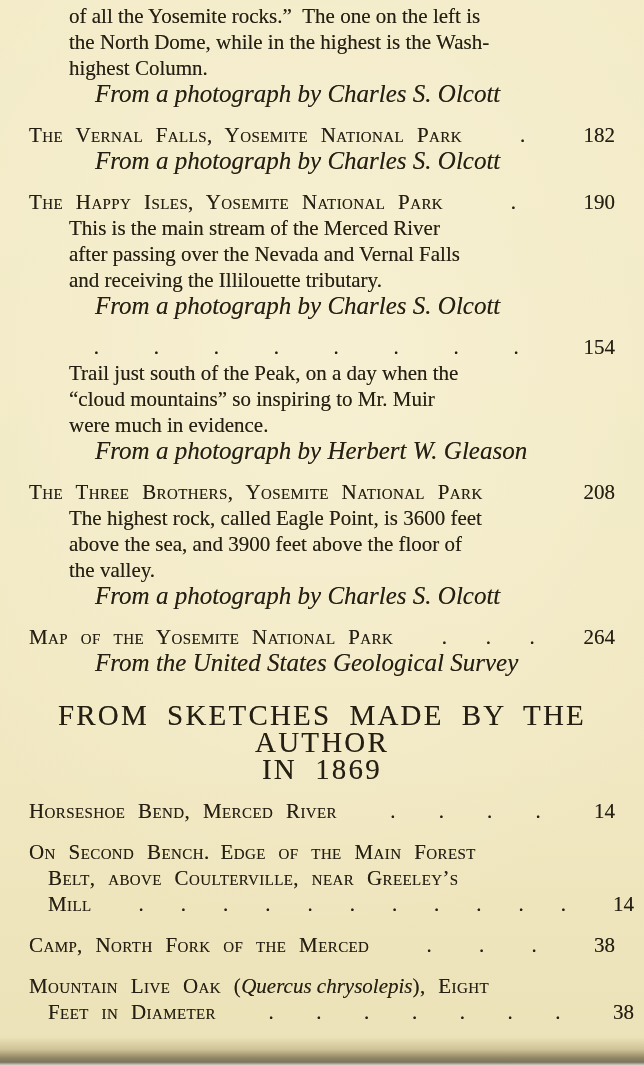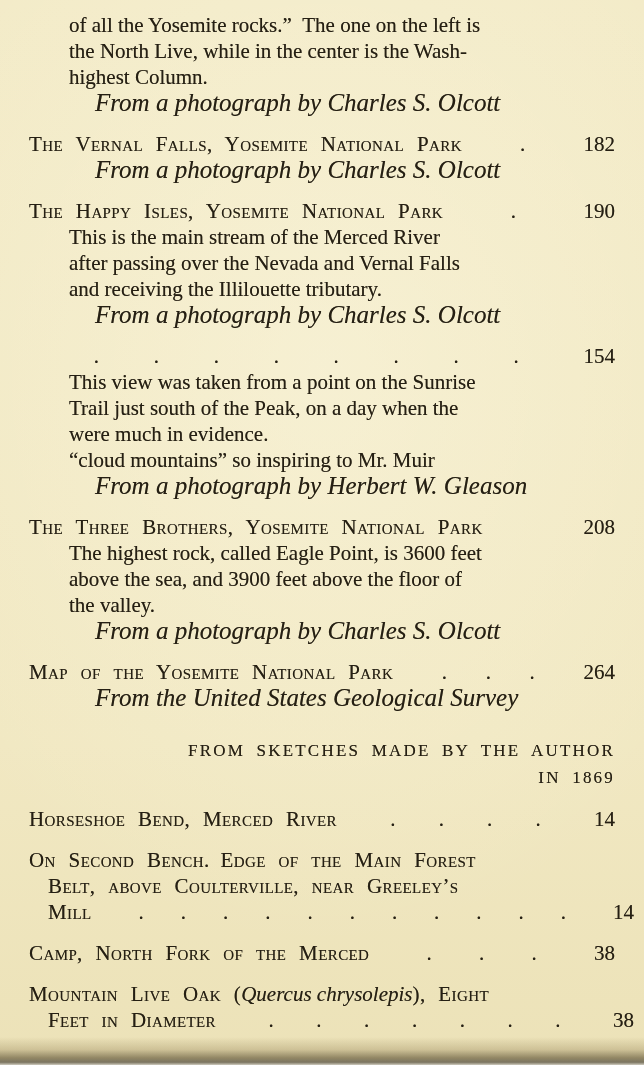--- a/index.html
+++ b/index.html
@@ -12,21 +12,21 @@
     background-color: #f1e8c3;
     background-image:
       radial-gradient(ellipse 120% 90% at 50% 35%, rgba(255,252,235,0.35), rgba(0,0,0,0) 60%),
       linear-gradient(to bottom, #f3ebc8 0%, #f1e8c2 70%, #ece2b8 100%);
     color: #251f13;
     font-family: "Liberation Serif", serif;
     font-size: 21px;
     line-height: 26px;
   }
   .book-page {
-    padding: 12px 29px 0 29px;
+    padding: 3px 29px 0 29px;
     text-shadow: 0 0 0.5px rgba(37,31,19,0.55);
   }
   .title {
     font-variant: small-caps;
     letter-spacing: 0.4px;
     word-spacing: 0.34em;
     white-space: nowrap;
   }
   .title-line { display: block; }
   .entry { margin-top: 15px; }
@@ -53,22 +53,22 @@
   .species {
     font-variant: normal;
     font-style: italic;
     letter-spacing: normal;
     word-spacing: normal;
   }
   .indent { margin-left: 19px; }
   .section-heading {
     margin-top: 26px;
     margin-bottom: 4px;
-    text-align: right;
-    font-size: 17px;
+    text-align: center;
+    font-size: 29px;
     line-height: 27px;
     letter-spacing: 2.2px;
     word-spacing: 0.3em;
   }
   .page-edge-shadow {
     position: absolute;
     left: 0;
     bottom: 0;
     width: 100%;
     height: 28px;
@@ -82,21 +82,21 @@
   }
 </style>
 </head>
 <body>
 
 <div class="book-page">
 
   <div class="continuation">
     <div class="desc">
       <div class="desc-line">of all the Yosemite rocks.” The one on the left is</div>
-      <div class="desc-line">the North Live, while in the center is the Wash-</div>
+      <div class="desc-line">the North Dome, while in the highest is the Wash-</div>
       <div class="desc-line">highest Column.</div>
     </div>
     <div class="credit">From a photograph by Charles S. Olcott</div>
   </div>
 
   <div class="entry">
     <div class="entry-line">
       <span class="title">The Vernal Falls, Yosemite National Park</span>
       <span class="dots">
           <span>.</span>
@@ -130,24 +130,23 @@
           <span>.</span>
           <span>.</span>
           <span>.</span>
           <span>.</span>
           <span>.</span>
           <span>.</span>
         </span>
       <span class="pagenum">154</span>
     </div>
     <div class="desc">
-      <div class="desc-line">This view was taken from a point on the Sunrise</div>
       <div class="desc-line">Trail just south of the Peak, on a day when the</div>
+      <div class="desc-line">“cloud mountains” so inspiring to Mr. Muir</div>
       <div class="desc-line">were much in evidence.</div>
-      <div class="desc-line">“cloud mountains” so inspiring to Mr. Muir</div>
     </div>
     <div class="credit">From a photograph by Herbert W. Gleason</div>
   </div>
 
   <div class="entry">
     <div class="entry-line">
       <span class="title">The Three Brothers, Yosemite National Park</span>
       <span class="dots"></span>
       <span class="pagenum">208</span>
     </div>

